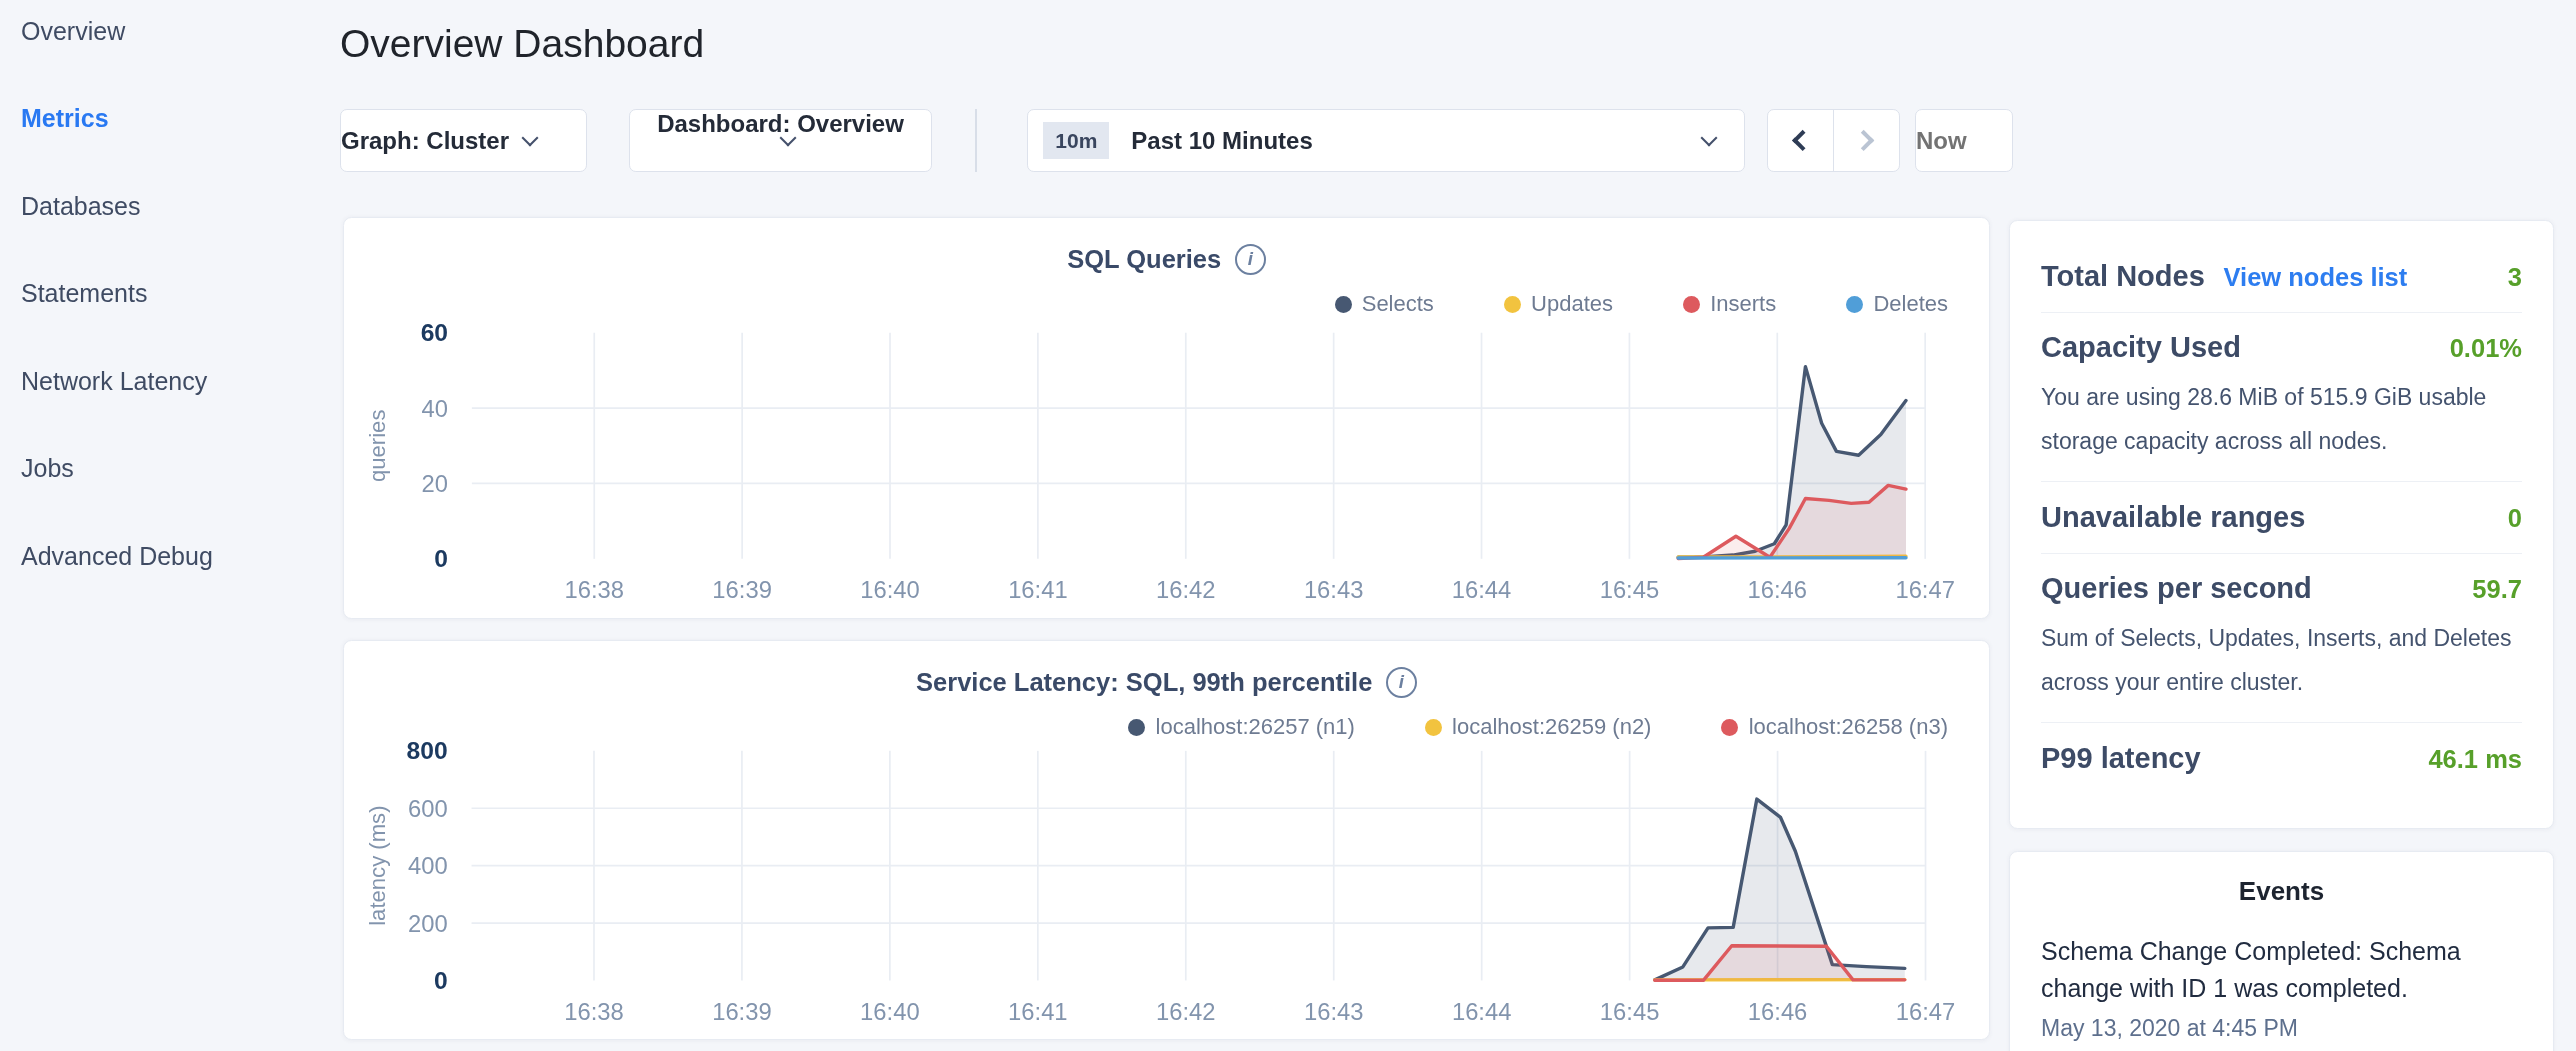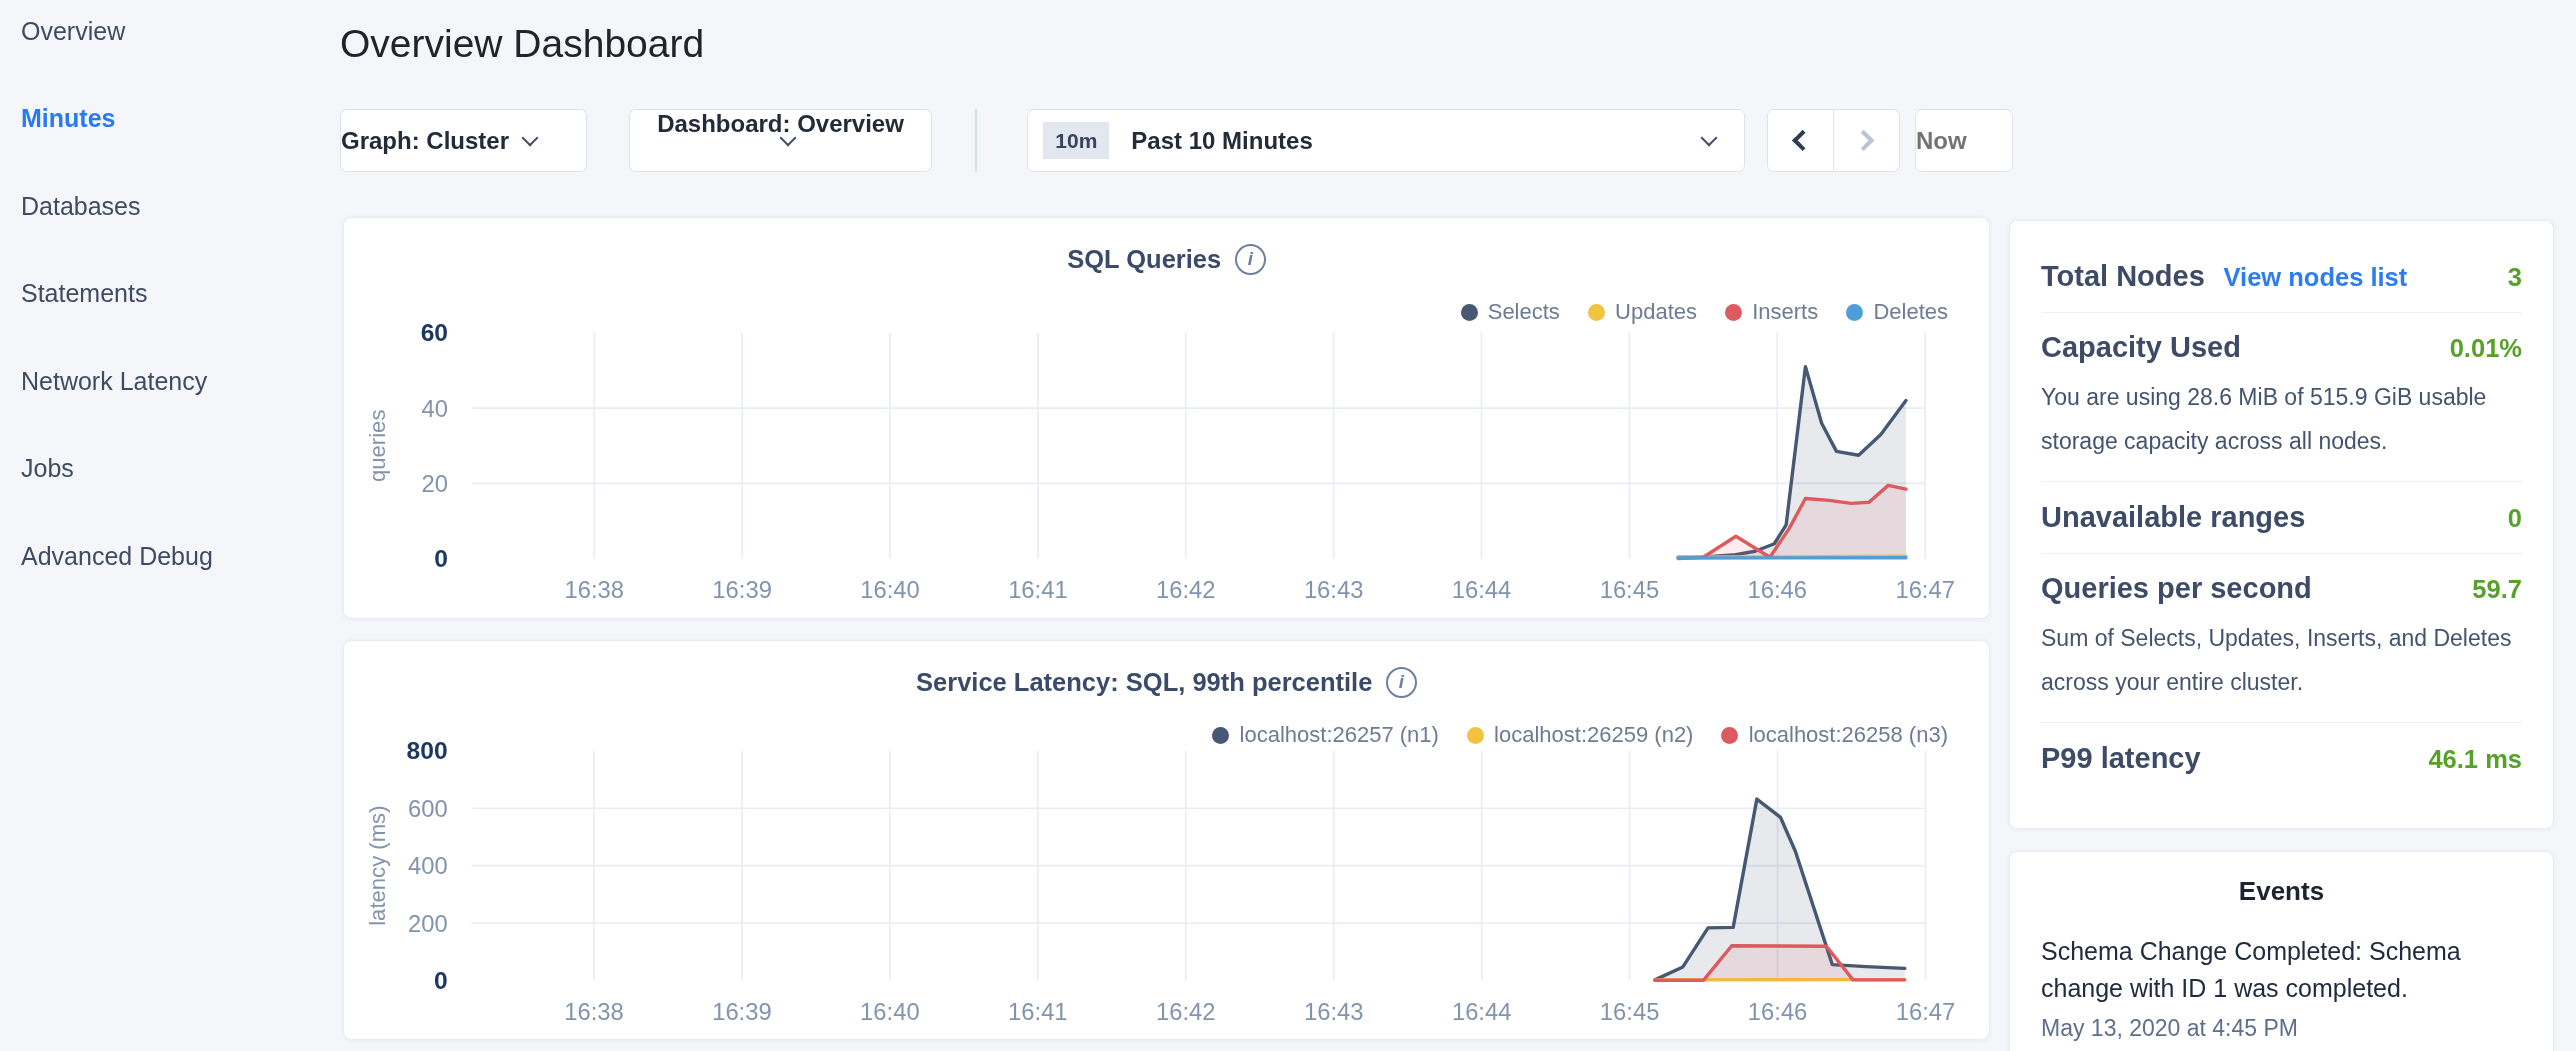--- a/index.html
+++ b/index.html
@@ -38,21 +38,21 @@
 
   
   .chart-card { position:absolute; left:343px; width:1647px; background:#fff; border:1.7px solid #e7ebf2;
                 border-radius:8.5px; box-shadow:0 0.9px 4.3px rgba(60,75,100,0.06); }
   #chart-card-0 { top:217px; height:402px; }
   #chart-card-1 { top:640px; height:400px; }
   .chart-title-row { position:absolute; top:25.5px; left:0; right:0; display:flex; align-items:center; justify-content:center; gap:13.6px; }
   .chart-title { font-size:25.5px; font-weight:700; color:#3a4a68; }
   .info-icon { width:31px; height:31px; border:2.6px solid #6c80a0; border-radius:50%; color:#6c80a0;
                font-size:18.7px; font-style:italic; font-weight:600; display:flex; align-items:center; justify-content:center; cursor:pointer; flex:none; }
-  .legend { position:absolute; top:73px; right:41px; display:flex; gap:28px; align-items:center;margin-top:8px; }
+  .legend { position:absolute; top:73px; right:41px; display:flex; gap:70px; align-items:center; }
   .legend-item { display:flex; align-items:center; gap:10.2px; }
   .legend-dot { width:17px; height:17px; border-radius:50%; flex:none; }
   .legend-label { font-size:22px; color:#6e7b92; white-space:nowrap; }
   svg.plot { position:absolute; left:0; top:0; }
 
   
   .side-card { position:absolute; left:2009px; width:545px; background:#fff; border:1.7px solid #e7ebf2;
                border-radius:8.5px; box-shadow:0 0.9px 4.3px rgba(60,75,100,0.06); padding:0 31px; }
   #summary-card { top:220px; height:609px; }
   #events-card { top:851px; height:272px; }
@@ -68,21 +68,21 @@
   .event-text { margin-top:25.5px; font-size:25px; line-height:37px; color:#212c40; }
   .event-time { margin-top:8.5px; font-size:23px; color:#5d6f8d; }
 </style>
 </head>
 <body>
 
 <div class="app">
 
   <nav class="sidebar">
     <div class="nav-item">Overview</div>
-    <div class="nav-item active">Minutes</div>
+    <div class="nav-item active">Metrics</div>
     <div class="nav-item">Databases</div>
     <div class="nav-item">Statements</div>
     <div class="nav-item">Network Latency</div>
     <div class="nav-item">Jobs</div>
     <div class="nav-item">Advanced Debug</div>
   </nav>
 
   <h1 class="page-title">Overview Dashboard</h1>
 
   <div class="ctl" id="btn-graph">

